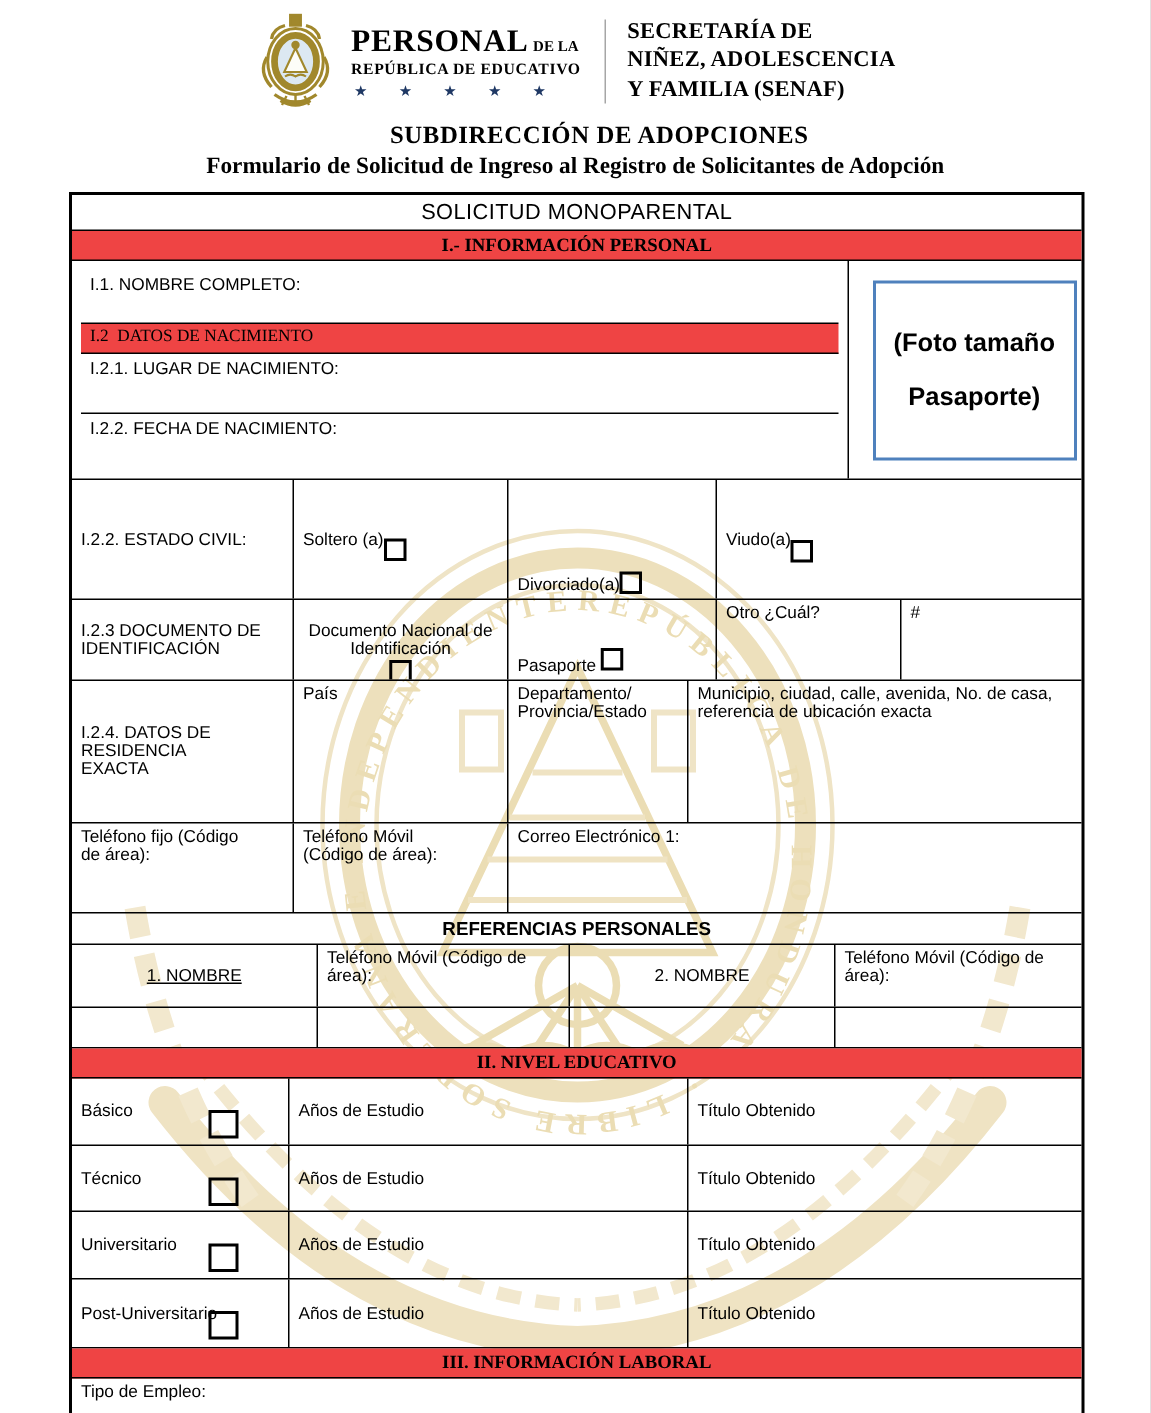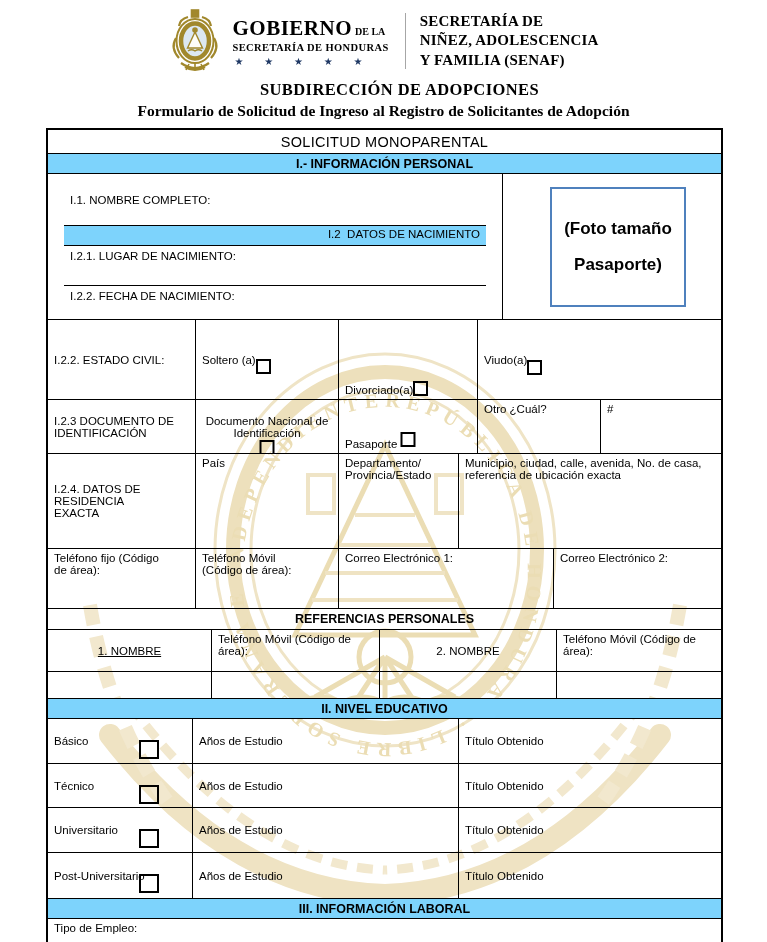--- a/index.html
+++ b/index.html
@@ -26,31 +26,31 @@
     font-family:"Liberation Serif", serif; font-weight:bold; font-size:16.5px; letter-spacing:.4px; z-index:2;padding-left:32px; }
   .title2 { position:absolute; top:102px; left:0; right:0; text-align:center;
     font-family:"Liberation Serif", serif; font-weight:bold; font-size:15.5px; z-index:2; }
   
   .ftable { position:absolute; left:46px; top:128px; width:677px; height:819px;
     border:2px solid #000; z-index:1; background:transparent; }
   .row { display:flex; border-bottom:1px solid #000; position:relative; }
   .row.noline { border-bottom:none; }
   .cell { position:relative; border-right:1px solid #000; font-size:11.5px; padding:3px 6px; overflow:hidden; }
   .cell:last-child { border-right:none; }
-  .gray { background:#7dd3fc; }
+  .gray { background:#ef4444;font-family:Liberation Serif, serif; }
   .hdr-row { justify-content:center; align-items:center; text-align:center; font-weight:bold; font-size:12.5px; }
   .solicitud-row { justify-content:center; align-items:center; text-align:center; font-weight:normal; font-size:14.5px; letter-spacing:.3px; }
   .c-center { display:flex; flex-direction:row; align-items:center; text-align:center; }
   .c-mid { display:flex; align-items:center; }
   .c-full-center { display:flex; align-items:center; justify-content:center; text-align:center; }
   .cb { display:inline-block; width:15px; height:15px; border:2px solid #000; background:transparent; }
   .cb-doc { position:absolute; left:50%; transform:translateX(-50%); }
   .edu-cb { position:absolute; left:91px; top:21px; width:20px; height:19px; border:2px solid #000; }
   
-  .pers-left { width:455px; border-right:1px solid #000; padding:16px; }
+  .pers-left { width:518px; border-right:1px solid #000; padding:6px; }
   .sub { border-bottom:1px solid #000; font-size:11.5px; padding:4px 6px; }
   .sub:last-child { border-bottom:none; }
   .photo-cell { flex:1; display:flex; align-items:center; justify-content:center; }
   .photo-box { width:136px; height:120px; border:2px solid #4F81BD; margin-left:12px;
     display:flex; flex-direction:column; align-items:center; justify-content:center;
     font-weight:bold; font-size:17px; line-height:2.1; text-align:center; }
   
   .w148{width:148px;} .w143{width:143px;} .w139{width:139px;align-items:flex-end;} .w123{width:123px;}
   .w120{width:120px;} .w215{width:215px;} .w160{width:164px;text-decoration:underline;} .w168{width:168px;}
   .w177{width:177px;} .w145{width:145px;} .w266{width:266px;}
@@ -106,23 +106,23 @@
         <path d="M27 24 L19.5 40 L34.5 40 Z" fill="#FDFDF8" stroke-width="1.4"></path>
         <path d="M20 43 q3.5 -2.5 7 0 q3.5 -2.5 7 0" stroke-width="1.4"></path>
         <circle cx="27" cy="22" r="2" fill="#A1882C"></circle>
         <path d="M8 30 q-6 10 3 20 M46 30 q6 10 -3 20" stroke-width="2.2"></path>
         <path d="M13 55 q14 10 28 0 M17 59 q10 6 20 0" stroke-width="2.2"></path>
         <path d="M27 55 l0 7 M21 56 l-3 6 M33 56 l3 6" stroke-width="1.6"></path>
       </g>
     </svg>
     <div class="gob">
       <div class="gob-l1">
-        <span class="gob-name">GOBIERNO</span><span class="gob-dela">DE LA</span>
-      </div>
-      <div class="gob-l2">SECRETARÍA DE HONDURAS</div>
+        <span class="gob-name">PERSONAL</span><span class="gob-dela">DE LA</span>
+      </div>
+      <div class="gob-l2">REPÚBLICA DE EDUCATIVO</div>
       <div class="gob-stars">★ ★ ★ ★ ★</div>
     </div>
     <div class="hdr-divider"></div>
     <div class="senaf">
       <div>SECRETARÍA DE</div>
       <div>NIÑEZ, ADOLESCENCIA</div>
       <div>Y FAMILIA (SENAF)</div>
     </div>
   </div>
 
@@ -137,21 +137,21 @@
 
     <div class="row h20 hdr-row gray">
       <span>I.- INFORMACIÓN PERSONAL</span>
     </div>
 
     <div class="row h146">
       <div class="pers-left">
         <div class="sub" style="height:36px;">
           <span>I.1. NOMBRE COMPLETO:</span>
         </div>
-        <div class="sub gray" style="height:20px; padding:2px 6px;text-align:right;">
+        <div class="sub gray" style="height:20px; padding:2px 6px;">
           <span>I.2&nbsp; DATOS DE NACIMIENTO</span>
         </div>
         <div class="sub" style="height:40px;">
           <span>I.2.1. LUGAR DE NACIMIENTO:</span>
         </div>
         <div class="sub" style="height:49px;">
           <span>I.2.2. FECHA DE NACIMIENTO:</span>
         </div>
       </div>
       <div class="photo-cell">
@@ -217,23 +217,20 @@
 
     <div class="row h60">
       <div class="cell w148 pad-r30">
         <span>Teléfono fijo (Código de área):</span>
       </div>
       <div class="cell w143 pad-r26">
         <span>Teléfono Móvil (Código de área):</span>
       </div>
       <div class="cell w215">
         <span>Correo Electrónico 1:</span>
-      </div>
-      <div class="cell fx">
-        <span>Correo Electrónico 2:</span>
       </div>
     </div>
 
     <div class="row h21 hdr-row">
       <span>REFERENCIAS PERSONALES</span>
     </div>
     <div class="row h42">
       <div class="cell w160 c-full-center">
         <span>1. NOMBRE</span>
       </div>

